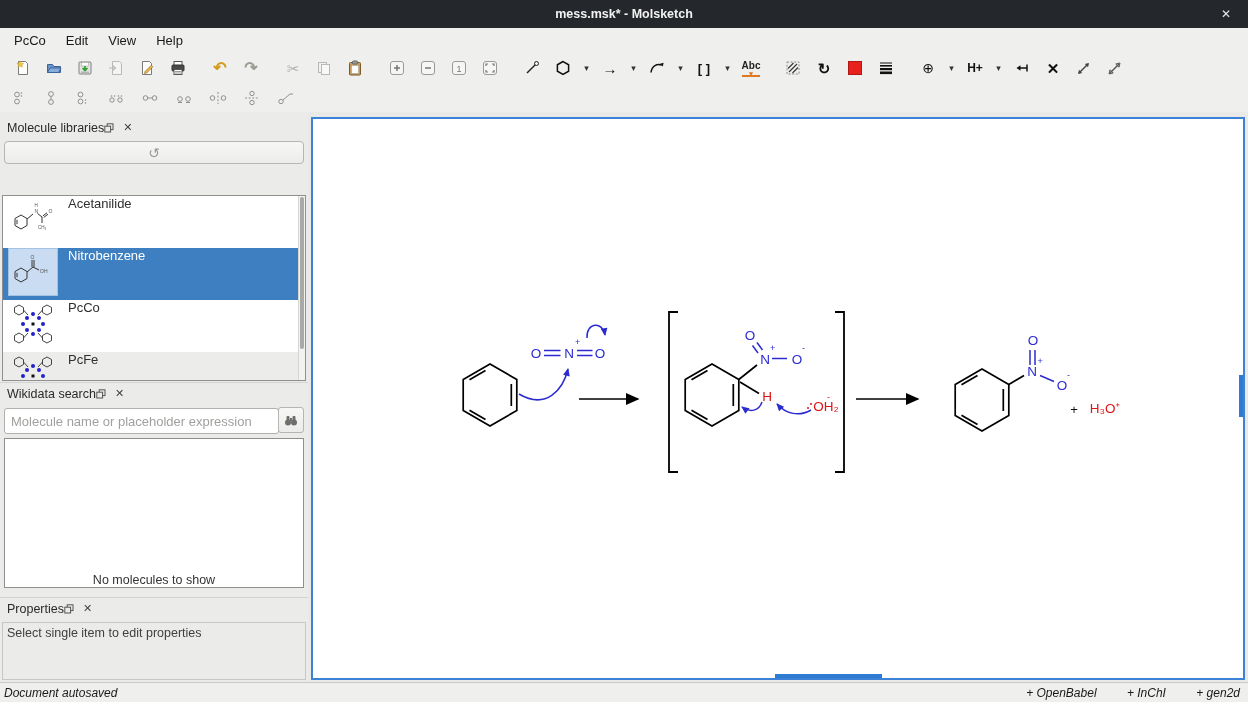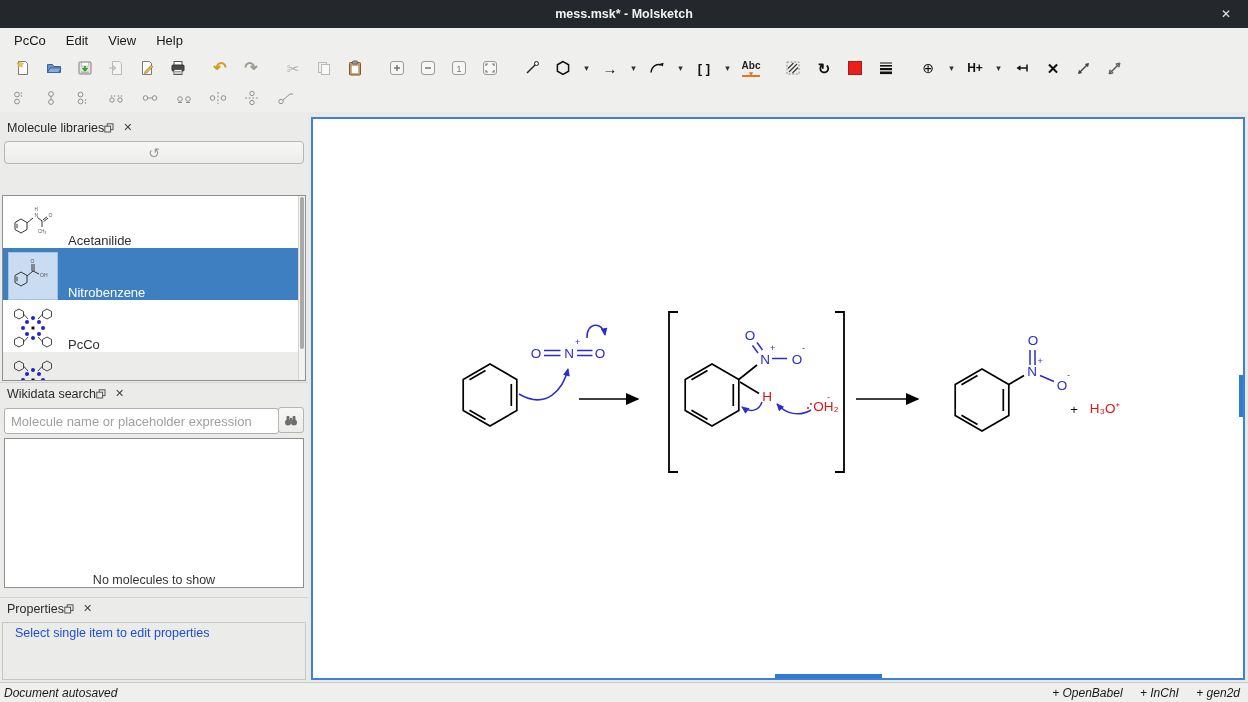--- a/index.html
+++ b/index.html
@@ -50,52 +50,52 @@
 
   .refresh-btn{position:absolute;top:24px;left:4px;right:4px;height:23px;border:1px solid #b5b5b3;border-radius:4px;
         background:linear-gradient(#f7f7f6,#ececeb);display:flex;align-items:center;justify-content:center;
         color:#9a9a98;font-size:14px;}
   .tabbar{position:absolute;top:54px;left:0;right:0;height:24px;border-bottom:1px solid #7d9fc4;}
   .tab{position:absolute;left:50%;transform:translateX(-50%);bottom:-1px;padding:3px 13px 3px;
        font-size:12.5px;color:#222;background:#f1f1f0;border:1px solid #6d94c0;border-bottom:1px solid #f1f1f0;
        border-radius:4px 4px 0 0;}
   .liblist{position:absolute;top:78px;left:2px;right:2px;height:186px;background:#fff;
        border:1px solid #8f8f8d;overflow:hidden;}
-  .item{height:52px;display:flex;align-items:flex-end;gap:10px;padding-left:5px;font-size:13px;color:#2f2f2f;}
+  .item{height:52px;display:flex;align-items:flex-start;gap:10px;padding-left:5px;font-size:13px;color:#2f2f2f;}
   .item.alt{background:#ececea;}
   .item.selected{background:var(--selection);color:#fff;}
   .thumb{width:50px;height:48px;flex:0 0 auto;display:flex;align-items:center;justify-content:center;}
   .item.selected .thumb{background:#c9dcf1;border:1px solid #a4c3e2;}
   .libscroll{position:absolute;right:0;top:0;width:7px;bottom:0;background:#f2f2f1;border-left:1px solid #d5d5d3;}
   .libscroll .th{position:absolute;left:1px;right:1px;top:1px;height:152px;background:#a9a9a7;border-radius:3px;}
 
   .searchrow{position:absolute;top:24px;left:4px;right:4px;height:26px;}
   .searchrow input{position:absolute;left:0;top:1px;width:275px;height:24px;border:1px solid #b0b0ae;border-radius:3px;
        padding:12px 6px;font-size:13px;color:#333;font-family:"Liberation Sans",sans-serif;background:#fff;}
   .searchrow input::placeholder{color:#a0a09e;}
   .searchbtn{position:absolute;right:0;top:0;width:26px;height:26px;border:1px solid #b5b5b3;border-radius:3px;
        background:linear-gradient(#f7f7f6,#ececeb);display:flex;align-items:center;justify-content:center;}
   .results{position:absolute;top:55px;left:4px;right:4px;bottom:9px;background:#fff;border:1px solid #8f8f8d;
        display:flex;align-items:flex-end;justify-content:center;font-size:12.5px;color:#333;}
   .propbody{position:absolute;top:24px;left:2px;right:2px;bottom:2px;border:1px solid #c6c6c4;
-       font-size:12.5px;color:#1d4ed8;padding:3px 12px;}
+       font-size:12.5px;color:#404040;padding:3px 4px;}
 
   
   .canvas{position:absolute;left:311px;top:117px;width:934px;height:563px;background:#fff;
        border:2px solid var(--accent);}
   .vthumb{position:absolute;right:0px;top:256px;width:4px;height:42px;background:#2e7bd2;}
   .hthumb{position:absolute;left:462px;bottom:0px;width:107px;height:4px;background:#2e7bd2;}
   .rsvg{position:absolute;left:0;top:0;}
   text.atom{font-family:"Liberation Sans",sans-serif;font-size:13.5px;}
   text.chg{font-family:"Liberation Sans",sans-serif;font-size:9px;}
 
   
   .statusbar{position:absolute;left:0;right:0;bottom:0;height:20px;background:#efefed;border-top:1px solid #c9c9c7;
        display:flex;align-items:center;justify-content:space-between;padding:0 8px 0 4px;font-size:12px;color:#1a1a1a;font-style:italic;}
-  .plugins span{margin-left:14px;}
+  .plugins span{margin-left:27px;}
 
   svg{display:block;}
 </style>
 </head>
 <body>
 
 <div id="app">
 
   <div class="titlebar">
     <div class="title">mess.msk* - Molsketch</div>

